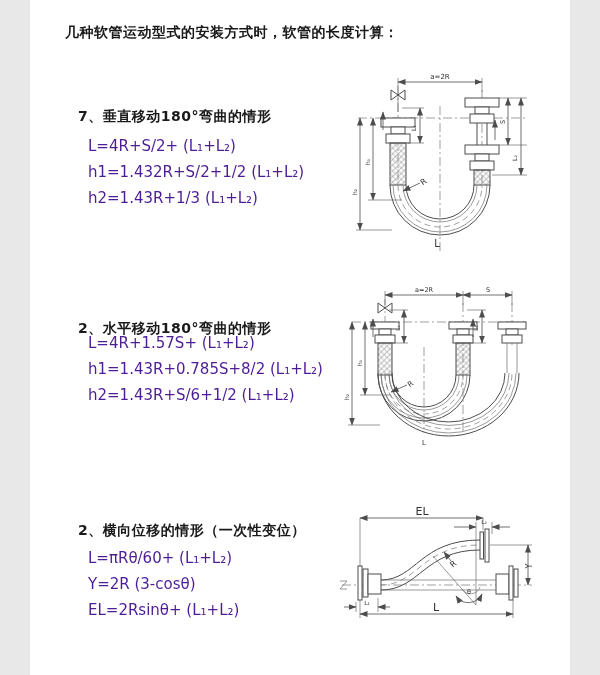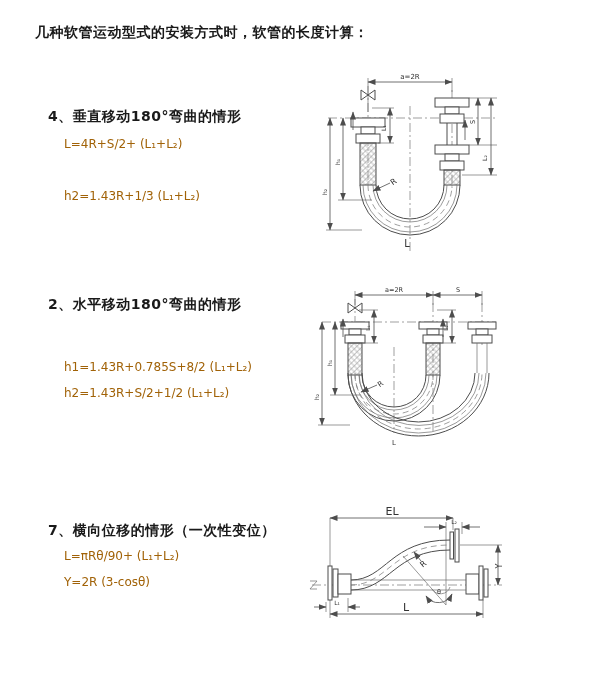--- a/index.html
+++ b/index.html
@@ -1,59 +1,62 @@
 <!DOCTYPE html>
 <html><head>
 <meta charset="utf-8">
 <style>
   html,body { margin:0; padding:0; background:#e8e8e8; }
   .page {
-    position:relative; width:600px; height:675px; background:#ffffff;
+    position:relative; width:540px; height:675px; background:#ffffff;
     font-family:"DejaVu Sans","Liberation Sans",sans-serif; color:#1a1a1a;
     overflow:hidden; margin:0 auto;
   }
   .title {
     position:absolute; left:35px; top:24px; font-size:14px; font-weight:bold;
     letter-spacing:0.5px; white-space:nowrap;
   }
   .heading {
     position:absolute; font-size:14px; font-weight:bold; letter-spacing:0.5px;
     white-space:nowrap;
   }
   .formula {
-    position:absolute; left:64px; font-size:12px; font-weight:400;
-    white-space:nowrap; color:#a16207;
+    position:absolute; left:58px; font-size:15px; font-weight:400;
+    white-space:nowrap; color:#4c1d95;
   }
   svg.diagram { position:absolute; overflow:visible; }
   svg .ln   { stroke:#4d4d4d; stroke-width:1;   fill:none; }
   svg .thin { stroke:#6e6e6e; stroke-width:0.7; fill:none; }
   svg .dim  { stroke:#4d4d4d; stroke-width:0.8; fill:none; }
   svg .cl   { stroke:#767676; stroke-width:0.7; fill:none; stroke-dasharray:9 3 2 3; }
   svg .dsh  { stroke:#767676; stroke-width:0.7; fill:none; stroke-dasharray:6 4; }
   svg .flg  { fill:#ffffff; stroke:#4d4d4d; stroke-width:1; }
   svg text  { fill:#333333; font-family:"DejaVu Sans",sans-serif; }
 </style>
 </head>
 <body>
 
 <div class="page">
 
   <div class="title">几种软管运动型式的安装方式时，软管的长度计算：</div>
 
-  <div class="heading" style="left:48px; top:108px;">4、垂直移动180°弯曲的情形</div>
+  <div class="heading" style="left:48px; top:108px;">7、垂直移动180°弯曲的情形</div>
   <div class="formula" style="top:137px;">L=4R+S/2+ (L₁+L₂)</div>
+  <div class="formula" style="top:163px;">h1=1.432R+S/2+1/2 (L₁+L₂)</div>
   <div class="formula" style="top:189px;">h2=1.43R+1/3 (L₁+L₂)</div>
 
-  <div class="heading" style="left:48px; top:296px;text-align:right;">2、水平移动180°弯曲的情形</div>
+  <div class="heading" style="left:48px; top:320px;text-align:right;">2、水平移动180°弯曲的情形</div>
+  <div class="formula" style="top:334px;">L=4R+1.57S+ (L₁+L₂)</div>
   <div class="formula" style="top:360px;">h1=1.43R+0.785S+8/2 (L₁+L₂)</div>
-  <div class="formula" style="top:386px;">h2=1.43R+S/2+1/2 (L₁+L₂)</div>
-
-  <div class="heading" style="left:48px; top:522px;">7、横向位移的情形（一次性变位）</div>
-  <div class="formula" style="top:549px;">L=πRθ/90+ (L₁+L₂)</div>
+  <div class="formula" style="top:386px;">h2=1.43R+S/6+1/2 (L₁+L₂)</div>
+
+  <div class="heading" style="left:48px; top:522px;">2、横向位移的情形（一次性变位）</div>
+  <div class="formula" style="top:549px;">L=πRθ/60+ (L₁+L₂)</div>
   <div class="formula" style="top:575px;">Y=2R (3-cosθ)</div>
+  <div class="formula" style="top:601px;">EL=2Rsinθ+ (L₁+L₂)</div>
 
   <svg class="diagram" style="left:310px; top:70px;" width="290" height="190" viewBox="0 0 290 190">
     <defs>
       <marker id="ah1" markerWidth="9" markerHeight="8" refX="7.5" refY="3" orient="auto-start-reverse" markerUnits="userSpaceOnUse">
         <path d="M0,0 L8,3 L0,6 Z" fill="#4d4d4d"></path>
       </marker>
       <pattern id="hatchA" width="4" height="4" patternUnits="userSpaceOnUse" patternTransform="rotate(45)">
         <line x1="0" y1="0" x2="0" y2="4" stroke="#8a8a8a" stroke-width="1"></line>
         <line x1="0" y1="2" x2="4" y2="2" stroke="#9a9a9a" stroke-width="0.6"></line>
       </pattern>

